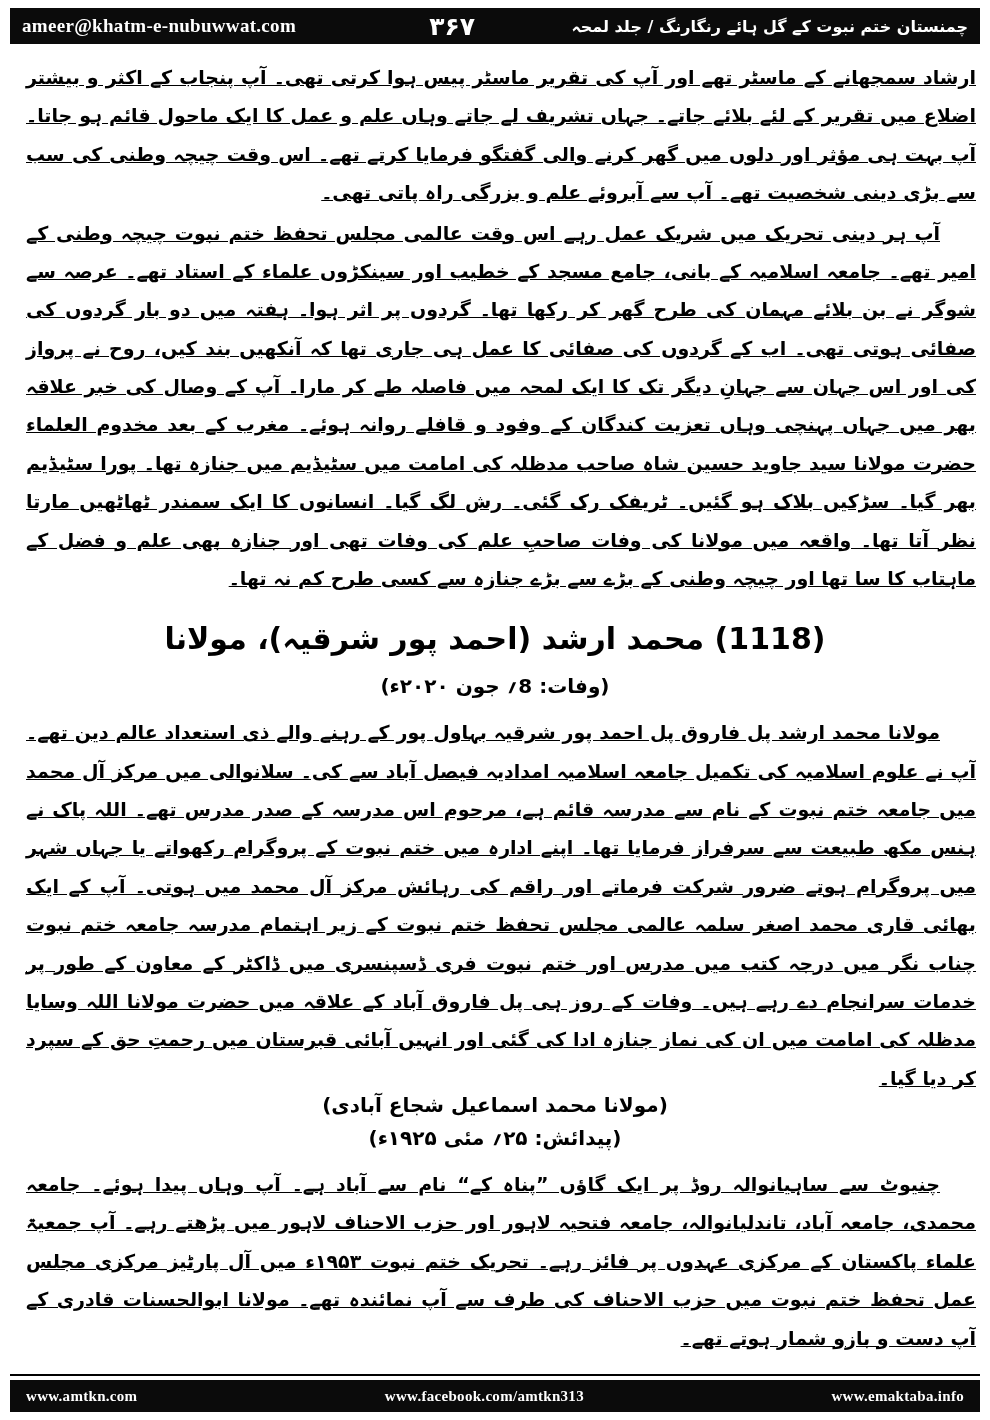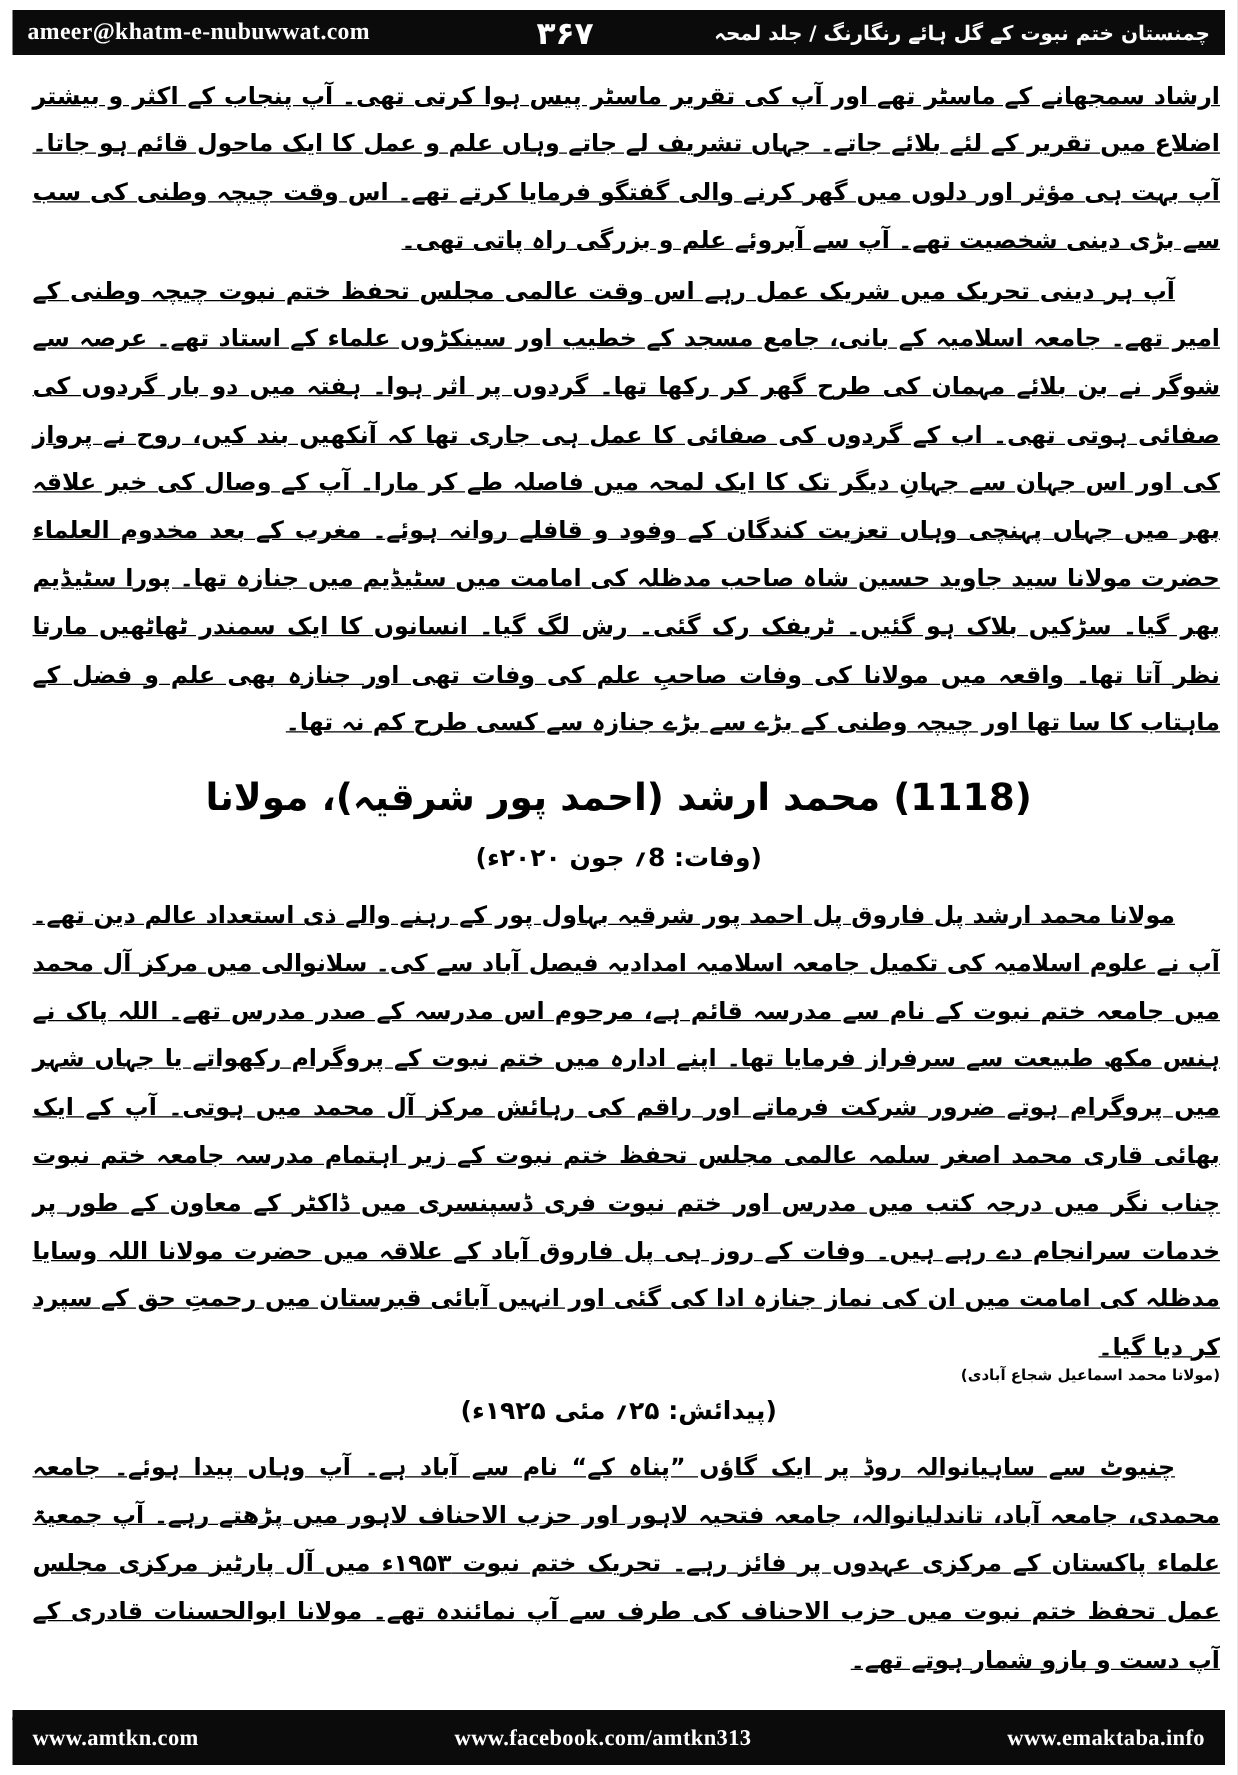--- a/index.html
+++ b/index.html
@@ -75,43 +75,43 @@
   }
   .entry-sub {
     margin: 0 0 10px 0;
     font-size: 20px;
     font-weight: bold;
     text-align: center;
     line-height: 1.7;
   }
   .attribution {
     direction: rtl;
-    text-align: right;
-    font-size: 12px;
+    text-align: center;
+    font-size: 20px;
     font-weight: 600;
     margin: -6px 0 4px 0;
   }
   
   .bottomline {
     position: absolute;
     bottom: 44px; left: 10px; right: 10px;
     height: 2px;
     background: #000;
   }
   .bottombar {
     position: absolute;
     bottom: 8px; left: 10px; right: 10px;
-    height: 44px;
+    height: 32px;
     background: #0b0b0b;
     color: #fff;
     display: flex;
     align-items: center;
     justify-content: space-between;
     padding: 0 16px;
-    font-size: 18px;
+    font-size: 15px;
     font-weight: bold;
     letter-spacing: .3px;
     direction: ltr;
     box-sizing: border-box;
     font-family: "Liberation Serif", "DejaVu Serif", serif;
   }
 </style>
 </head>
 <body>
 

